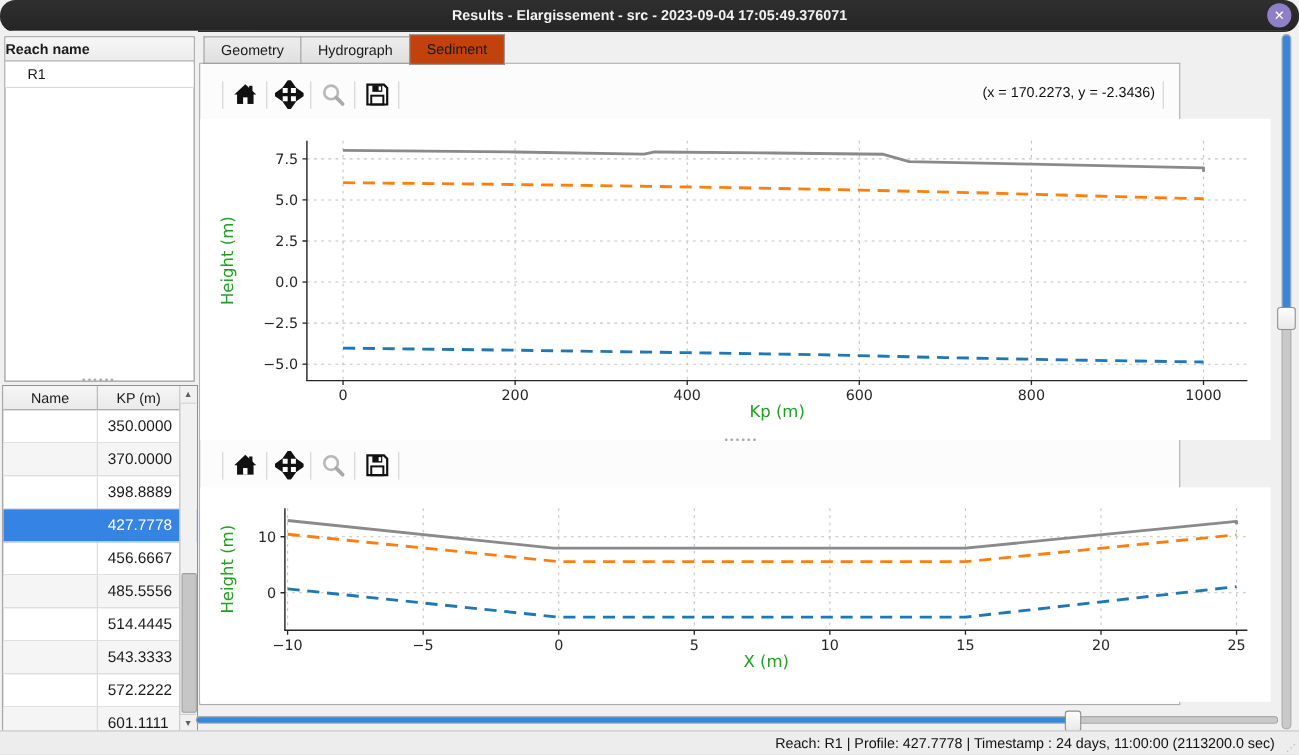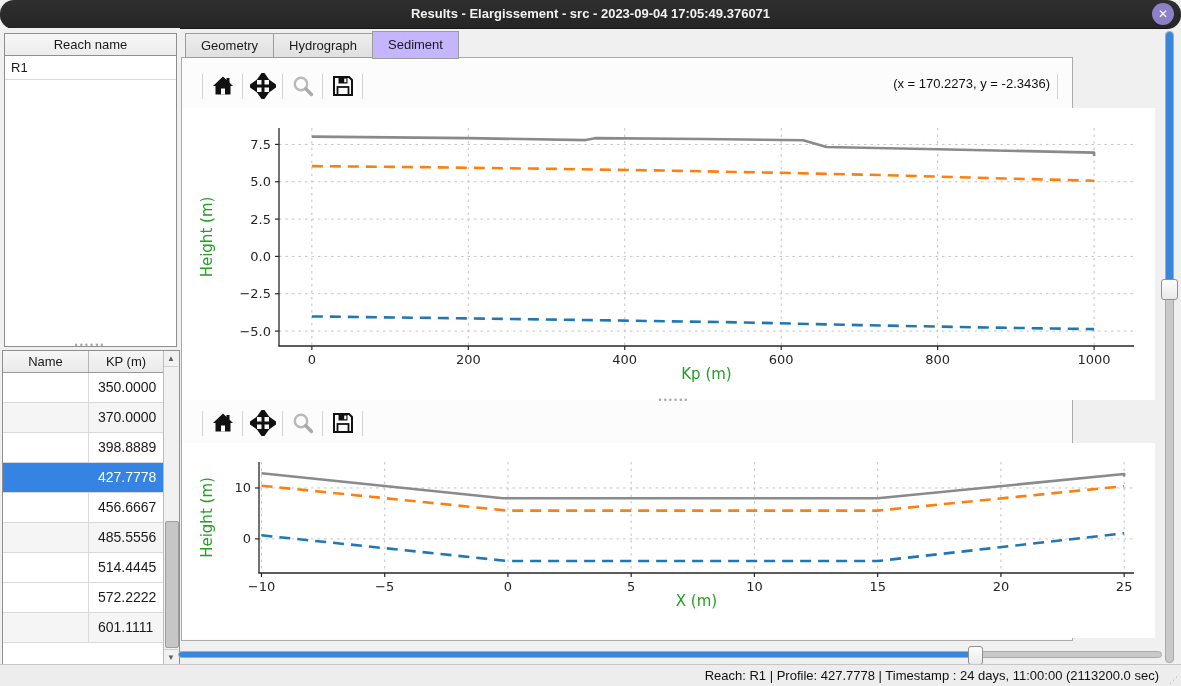--- a/index.html
+++ b/index.html
@@ -8,23 +8,23 @@
   
   #titlebar{position:absolute;left:0;top:0;width:100%;height:28px;
             background:linear-gradient(#2f2f2f,#252525);border-bottom:1px solid #161616;border-radius:14px;}
   #titlebar .title{position:absolute;left:0;right:0;top:0;height:28px;line-height:28px;
             text-align:center;color:#f2f2f2;font-size:13px;font-weight:bold;}
   #closebtn{position:absolute;right:7px;top:3px;width:22px;height:22px;border-radius:50%;
             background:#8d80c6;color:#fff;font-size:12px;line-height:22px;text-align:center;cursor:pointer;}
   
   #sidebar{position:absolute;left:0;top:28px;width:180px;height:636px;background:#f0f0f0;}
   #reachbox{position:absolute;left:4px;top:5px;width:171px;height:312px;background:#fff;border:1px solid #8f8f8f;}
-  #reachbox .hdr{height:21px;line-height:21px;text-align:center;font-size:13px;
-                 background:linear-gradient(#f7f7f7,#ececec);border-bottom:1px solid #8f8f8f;}
-  .reach-item{height:23px;line-height:23px;padding-left:6px;font-size:13px;border-bottom:1px solid #d9d9d9;background:#fff;}
+  #reachbox .hdr{height:21px;line-height:21px;font-size:13px;
+                 background:linear-gradient(#f7f7f7,#ececec);border-bottom:1px solid #8f8f8f;font-weight:bold;}
+  .reach-item{height:23px;line-height:23px;padding-left:20px;font-size:13px;border-bottom:1px solid #d9d9d9;background:#fff;}
   .splitdots{position:absolute;text-align:center;color:#a8a8a8;font-size:9px;letter-spacing:2px;line-height:5px;}
   
   #proftable{position:absolute;left:2px;top:322px;width:176px;height:314px;background:#fff;
              border:1px solid #8f8f8f;overflow:hidden;}
   #proftable .thead{display:flex;height:21px;background:linear-gradient(#f6f6f6,#eaeaea);
              border-bottom:1px solid #9a9a9a;font-weight:normal;font-size:13px;}
   #proftable .thead .c1{width:85px;text-align:center;line-height:21px;border-right:1px solid #b5b5b5;}
   #proftable .thead .c2{width:74px;text-align:center;line-height:21px;}
   .trow{display:flex;height:29px;border-bottom:1px solid #d9d9d9;font-size:14px;}
   .trow .name{width:85px;border-right:1px solid #d9d9d9;}
@@ -37,21 +37,21 @@
   #tscroll .btn{position:absolute;left:0;width:14px;height:15px;background:#f1f1f1;color:#5e5e5e;
                 font-size:8px;text-align:center;line-height:15px;}
   #tscroll .up{top:0;border-bottom:1px solid #cfcfcf;}
   #tscroll .down{bottom:0;border-top:1px solid #cfcfcf;}
   #tscroll .thumb{position:absolute;left:1px;width:12px;background:#c6c6c6;border:1px solid #9e9e9e;border-radius:2px;}
   
   #tabbar{position:absolute;left:185px;top:31px;height:27px;display:flex;align-items:flex-end;z-index:3;}
   .tab{height:23px;line-height:23px;padding:0 15px;font-size:13px;background:linear-gradient(#ededed,#e0e0e0);
        border:1px solid #9c9c9c;border-right:none;cursor:pointer;}
   .tab:last-child{border-right:1px solid #9c9c9c;}
-  .tab.active{height:26px;line-height:26px;background:#c4b5fd;border:1px solid #9c9c9c;margin-bottom:-1px;z-index:4;}
+  .tab.active{height:26px;line-height:26px;background:#c2410c;border:1px solid #9c9c9c;margin-bottom:-1px;z-index:4;}
   #pane{position:absolute;left:181px;top:57px;width:892px;height:584px;background:#fcfcfc;
         border:1px solid #ababab;box-sizing:border-box;}
   .mpl-toolbar{position:absolute;left:0;width:100%;height:36px;display:flex;align-items:center;padding-left:14px;box-sizing:border-box;}
   .tb-sep{width:1px;height:25px;background:#d2d2d2;margin:0 6px;}
   .tb-btn{width:27px;height:27px;display:flex;align-items:center;justify-content:center;cursor:pointer;}
   .coords{position:absolute;right:22px;top:8px;font-size:13px;color:#111;
           font-family:"Liberation Sans",sans-serif;}
   .coords-sep{position:absolute;right:14px;top:6px;width:1px;height:25px;background:#d2d2d2;}
   svg.fig{position:absolute;left:0;background:#fff;}
   .tick{font-family:"DejaVu Sans",sans-serif;font-size:13px;fill:#262626;}
@@ -118,20 +118,24 @@
             <div class="name"></div>
             <div class="kp">456.6667</div>
           </div>
           <div class="trow alt">
             <div class="name"></div>
             <div class="kp">485.5556</div>
           </div>
           <div class="trow">
             <div class="name"></div>
             <div class="kp">514.4445</div>
+          </div>
+          <div class="trow alt">
+            <div class="name"></div>
+            <div class="kp">543.3333</div>
           </div>
           <div class="trow">
             <div class="name"></div>
             <div class="kp">572.2222</div>
           </div>
           <div class="trow alt">
             <div class="name"></div>
             <div class="kp">601.1111</div>
           </div>
         </div>

